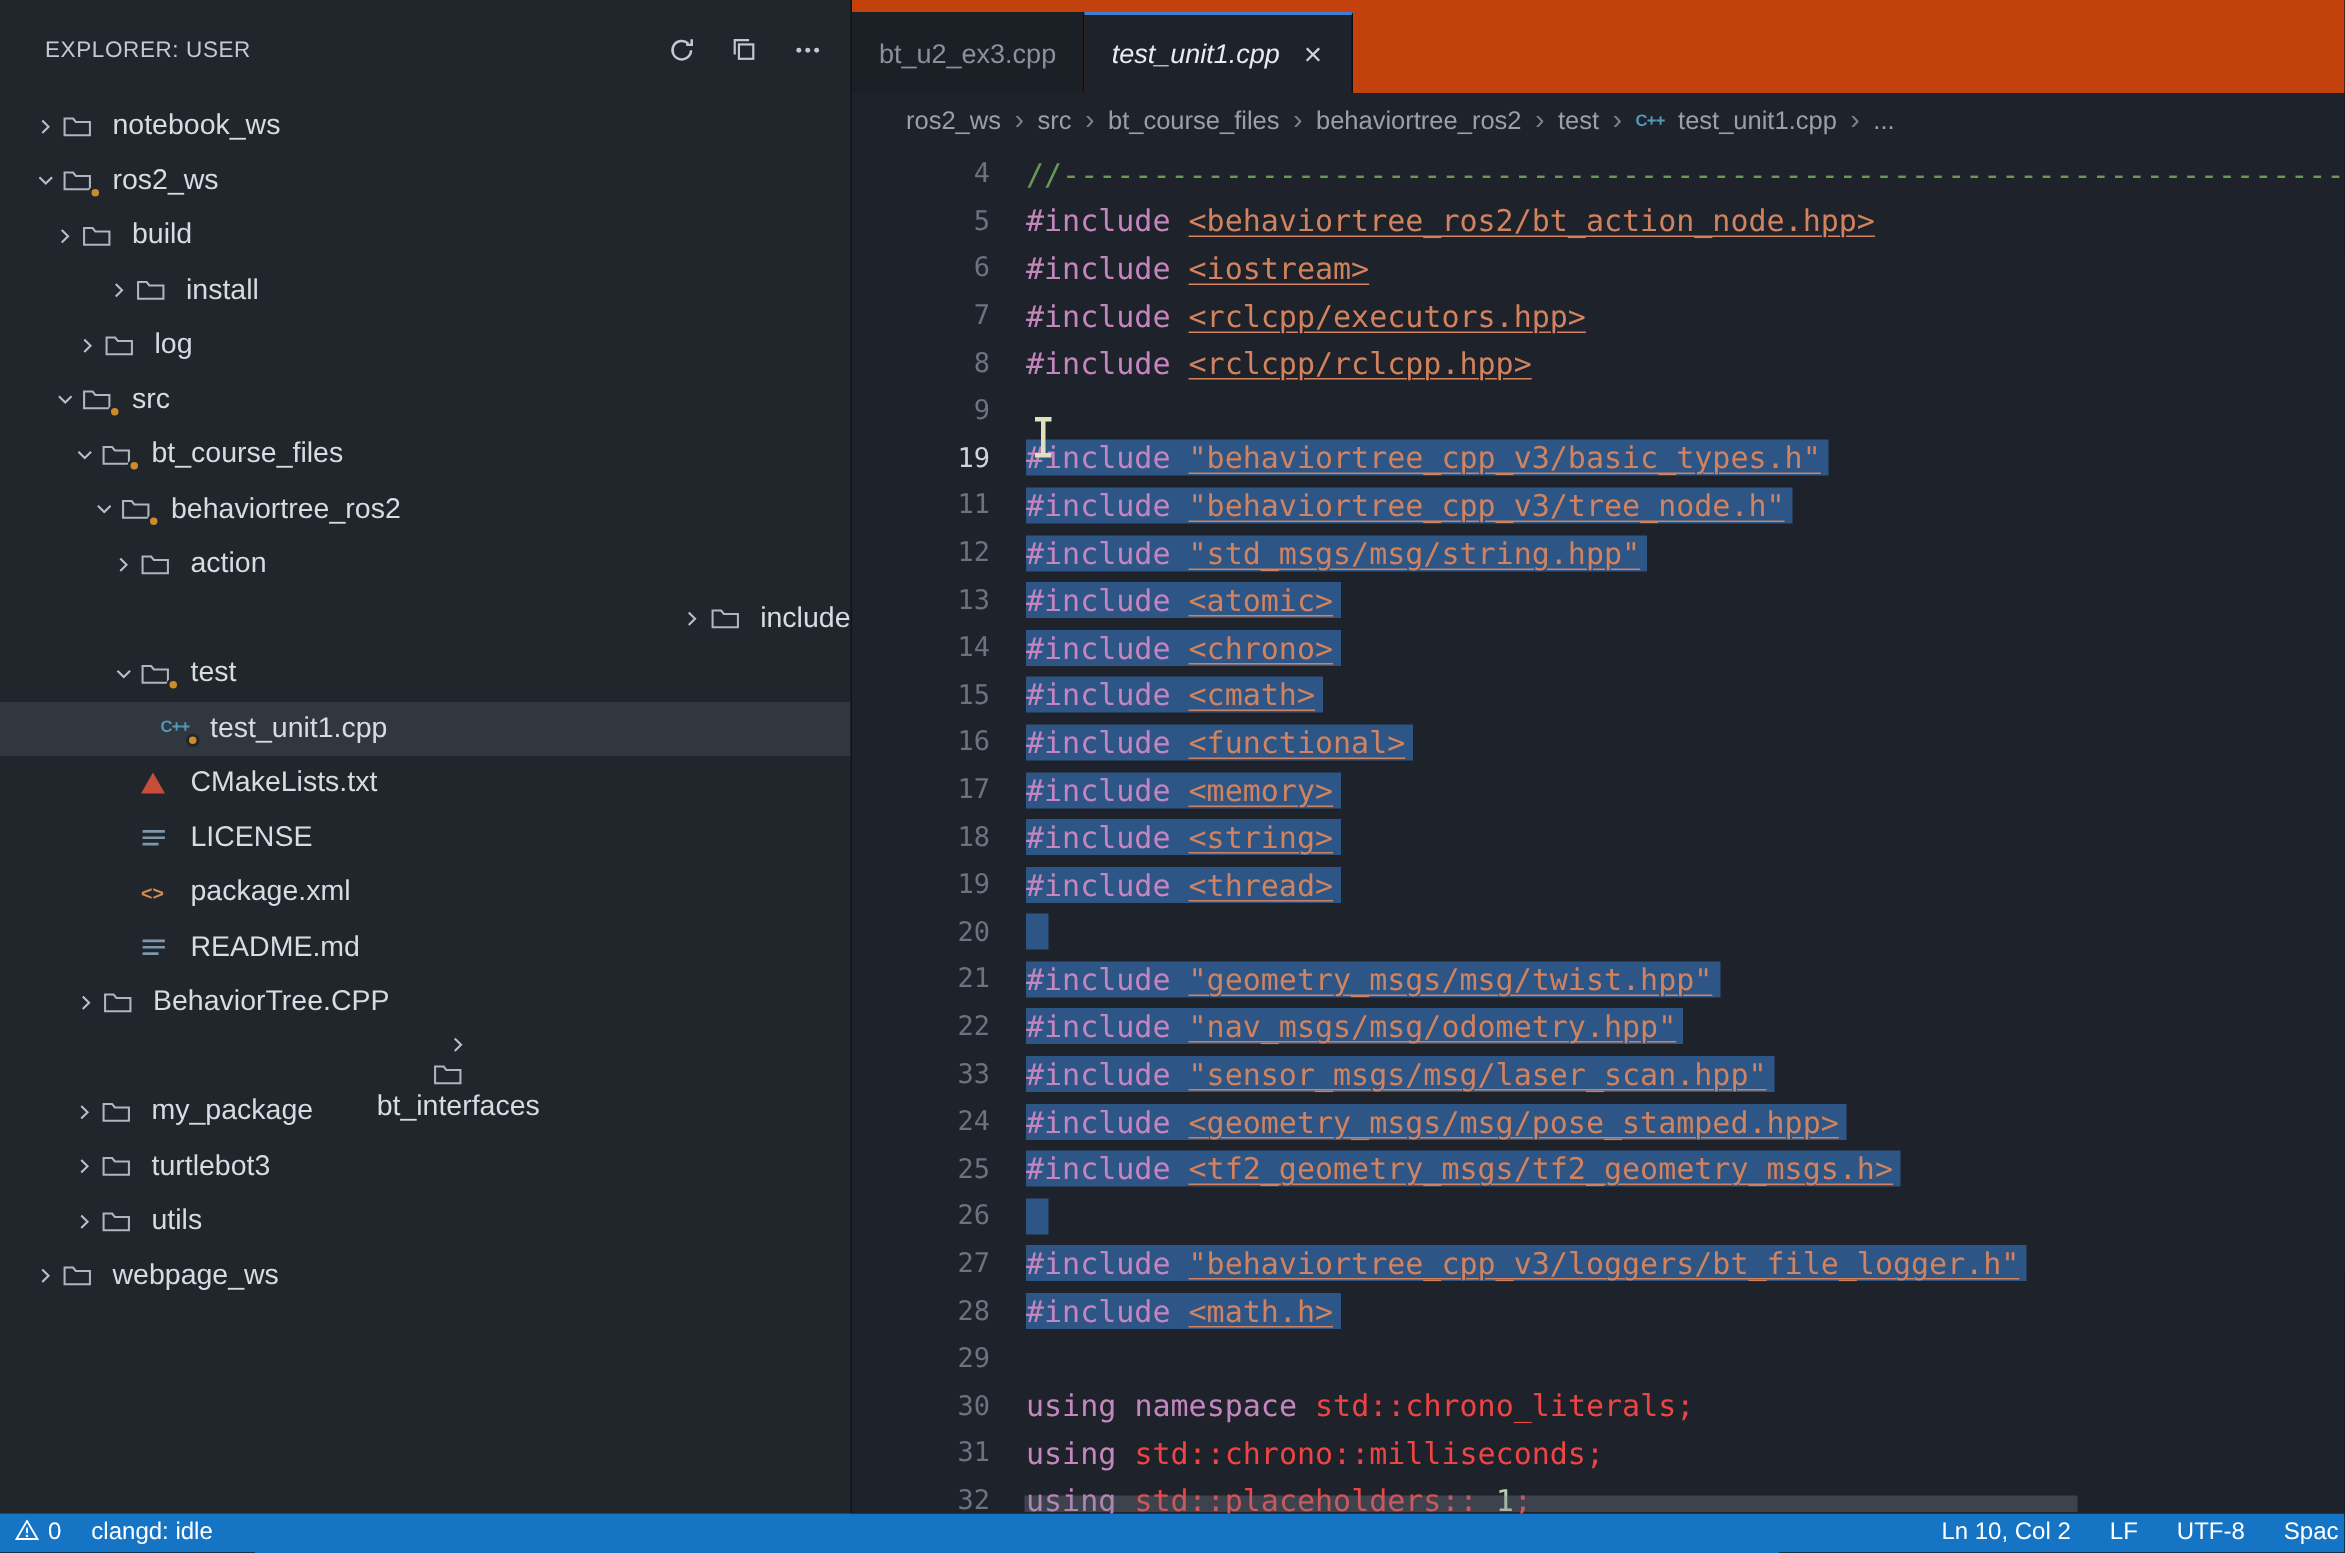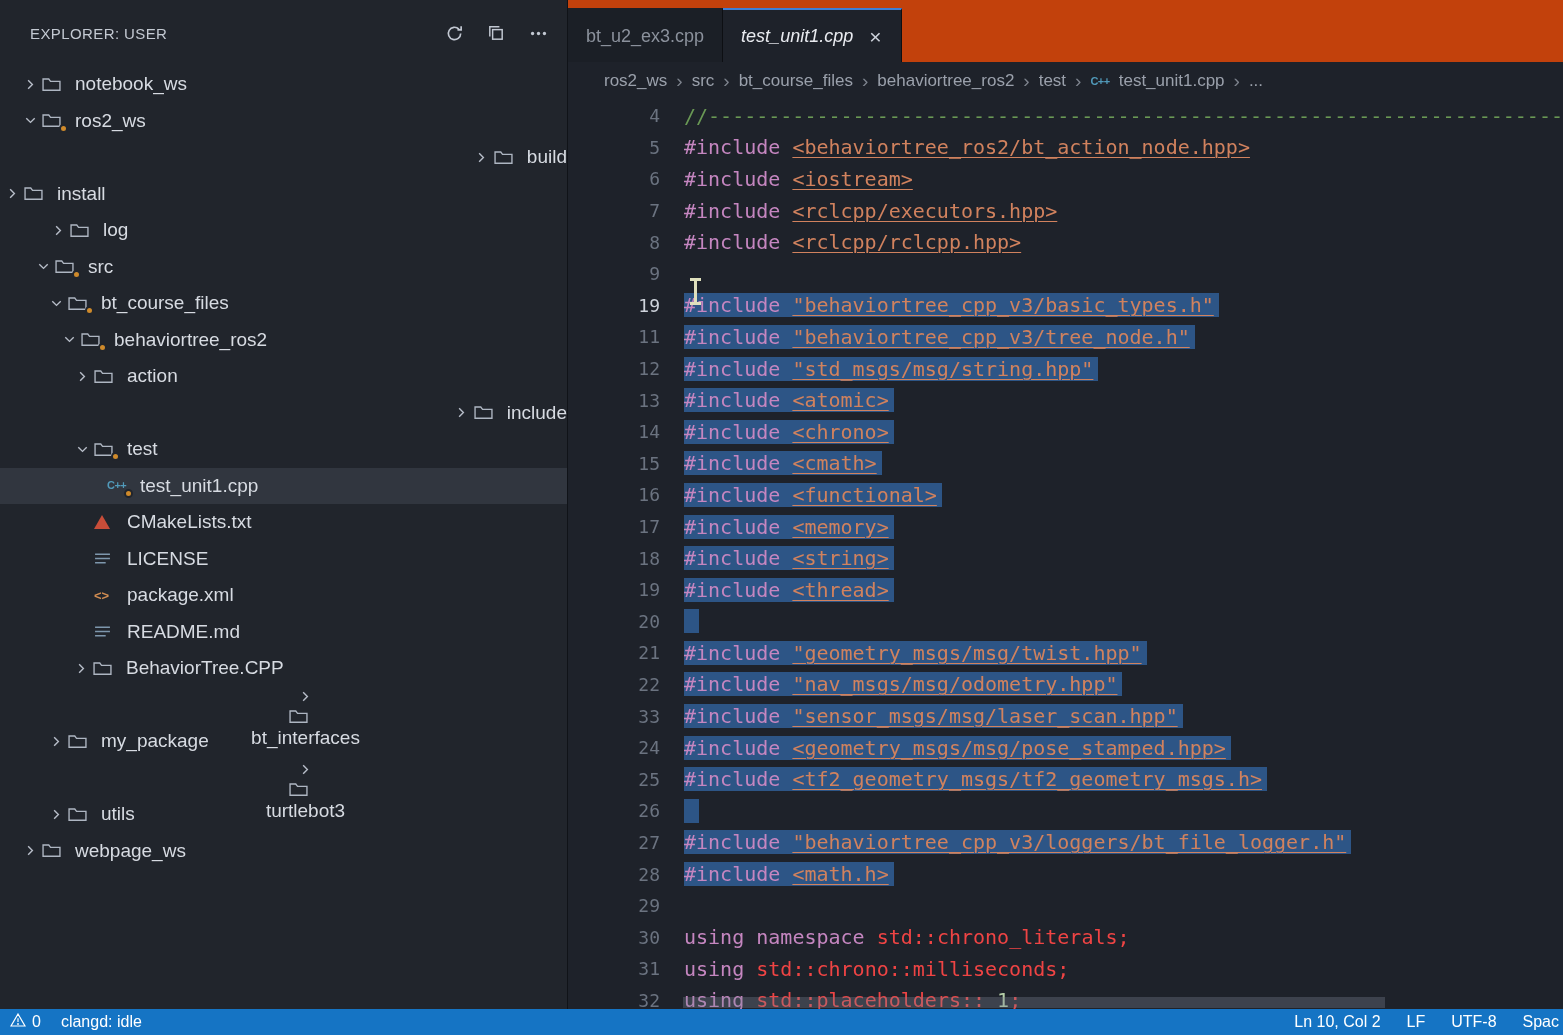--- a/index.html
+++ b/index.html
@@ -119,34 +119,34 @@
               </svg>
             </span>
             <span class="fi">
               <svg viewBox="0 0 18 14" width="19" height="15">
                 <path d="M1 1.8h5.4l1.7 2.2H17v8.4H1z" fill="none" stroke="#aeb6c2" stroke-width="1.3"></path>
               </svg>
               <span class="badge"></span>
             </span>
             <span class="tree-label">ros2_ws</span>
           </div>
-          <div class="tree-row" style="padding-left: 31px; justify-content: flex-end;">
+          <div class="tree-row" style="padding-left: 31px;">
             <span class="chev">
               <svg viewBox="0 0 16 16" width="15" height="15">
                 <path d="M5.5 3.5 10 8l-4.5 4.5" fill="none" stroke="#b8bec9" stroke-width="1.5"></path>
               </svg>
             </span>
             <span class="fi">
               <svg viewBox="0 0 18 14" width="19" height="15">
                 <path d="M1 1.8h5.4l1.7 2.2H17v8.4H1z" fill="none" stroke="#aeb6c2" stroke-width="1.3"></path>
               </svg>
             </span>
             <span class="tree-label">build</span>
           </div>
-          <div class="tree-row" style="">
+          <div class="tree-row" style="padding-left: 31px; margin-left: 36px;">
             <span class="chev">
               <svg viewBox="0 0 16 16" width="15" height="15">
                 <path d="M5.5 3.5 10 8l-4.5 4.5" fill="none" stroke="#b8bec9" stroke-width="1.5"></path>
               </svg>
             </span>
             <span class="fi">
               <svg viewBox="0 0 18 14" width="19" height="15">
                 <path d="M1 1.8h5.4l1.7 2.2H17v8.4H1z" fill="none" stroke="#aeb6c2" stroke-width="1.3"></path>
               </svg>
             </span>
@@ -279,21 +279,21 @@
           <div class="tree-row" style="padding-left: 94px;">
             <span class="fi">
               <svg viewBox="0 0 16 14" width="17" height="15">
                 <g stroke="#7e97ad" stroke-width="1.6">
                   <path d="M1 3h14M1 7h14M1 11h10" fill="none"></path>
                 </g>
               </svg>
             </span>
             <span class="tree-label">README.md</span>
           </div>
-          <div class="tree-row" style="padding-left: 45px; margin-left: 24px;">
+          <div class="tree-row" style="padding-left: 45px;">
             <span class="chev">
               <svg viewBox="0 0 16 16" width="15" height="15">
                 <path d="M5.5 3.5 10 8l-4.5 4.5" fill="none" stroke="#b8bec9" stroke-width="1.5"></path>
               </svg>
             </span>
             <span class="fi">
               <svg viewBox="0 0 18 14" width="19" height="15">
                 <path d="M1 1.8h5.4l1.7 2.2H17v8.4H1z" fill="none" stroke="#aeb6c2" stroke-width="1.3"></path>
               </svg>
             </span>
@@ -318,21 +318,21 @@
                 <path d="M5.5 3.5 10 8l-4.5 4.5" fill="none" stroke="#b8bec9" stroke-width="1.5"></path>
               </svg>
             </span>
             <span class="fi">
               <svg viewBox="0 0 18 14" width="19" height="15">
                 <path d="M1 1.8h5.4l1.7 2.2H17v8.4H1z" fill="none" stroke="#aeb6c2" stroke-width="1.3"></path>
               </svg>
             </span>
             <span class="tree-label">my_package</span>
           </div>
-          <div class="tree-row" style="padding-left: 44px; flex-direction: column;">
+          <div class="tree-row" style="padding-left: 44px;">
             <span class="chev">
               <svg viewBox="0 0 16 16" width="15" height="15">
                 <path d="M5.5 3.5 10 8l-4.5 4.5" fill="none" stroke="#b8bec9" stroke-width="1.5"></path>
               </svg>
             </span>
             <span class="fi">
               <svg viewBox="0 0 18 14" width="19" height="15">
                 <path d="M1 1.8h5.4l1.7 2.2H17v8.4H1z" fill="none" stroke="#aeb6c2" stroke-width="1.3"></path>
               </svg>
             </span>

